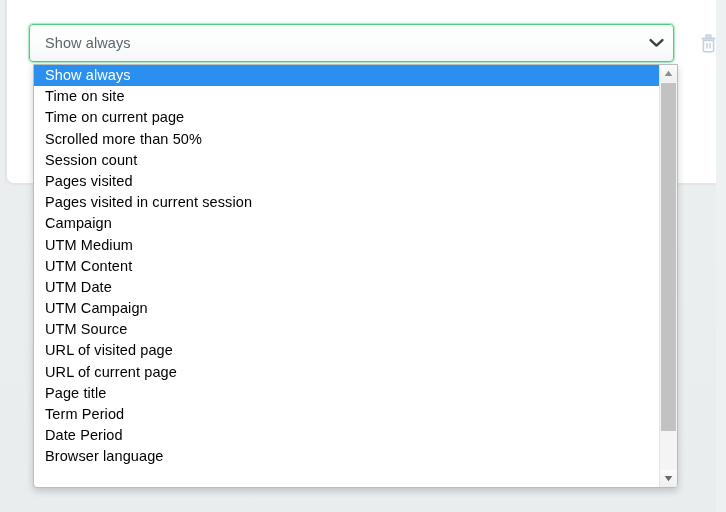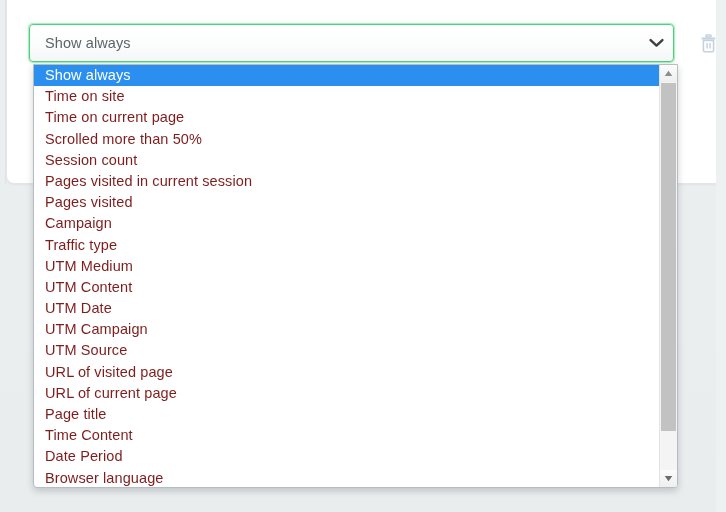--- a/index.html
+++ b/index.html
@@ -123,21 +123,21 @@
     padding: 0;
     margin: 0;
     list-style: none;
     overflow: hidden;
   }
   .dd-item {
     height: 21.2px;
     line-height: 21.2px;
     padding: 0 0 0 11px;
     font-size: 14.5px;
-    color: #7f1d1d;
+    color: #000000;
     white-space: nowrap;
     overflow: hidden;
     cursor: default;
     letter-spacing: 0.1px;
   }
   .dd-item.selected {
     background: #2a8fef;
     color: #ffffff;
   }
 
@@ -217,33 +217,32 @@
   </div>
 
   <div class="dropdown">
 
     <ul class="dropdown-list" id="dd-list">
         <li class="dd-item selected">Show always</li>
         <li class="dd-item">Time on site</li>
         <li class="dd-item">Time on current page</li>
         <li class="dd-item">Scrolled more than 50%</li>
         <li class="dd-item">Session count</li>
+        <li class="dd-item">Pages visited</li>
         <li class="dd-item">Pages visited in current session</li>
-        <li class="dd-item">Pages visited</li>
         <li class="dd-item">Campaign</li>
-        <li class="dd-item">Traffic type</li>
         <li class="dd-item">UTM Medium</li>
         <li class="dd-item">UTM Content</li>
         <li class="dd-item">UTM Date</li>
         <li class="dd-item">UTM Campaign</li>
         <li class="dd-item">UTM Source</li>
         <li class="dd-item">URL of visited page</li>
         <li class="dd-item">URL of current page</li>
         <li class="dd-item">Page title</li>
-        <li class="dd-item">Time Content</li>
+        <li class="dd-item">Term Period</li>
         <li class="dd-item">Date Period</li>
         <li class="dd-item">Browser language</li>
       </ul>
 
     <div class="dd-scrollbar">
       <div class="sb-btn up">
         <svg width="9" height="7" viewBox="0 0 9 7">
           <path d="M4.5 0.8 L8.3 6.0 L0.7 6.0 Z" fill="#8d8d8d"></path>
         </svg>
       </div>

